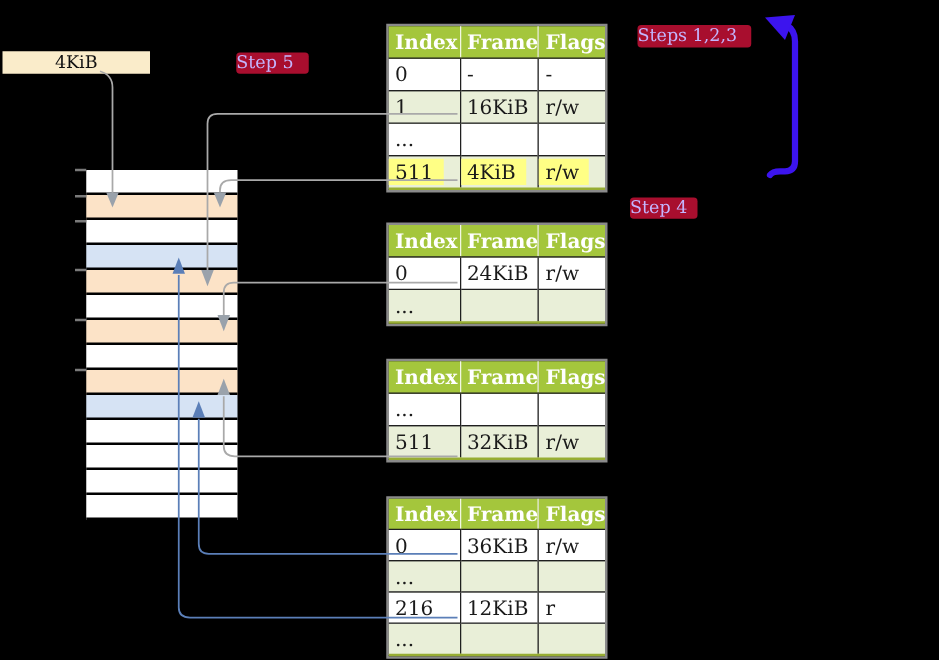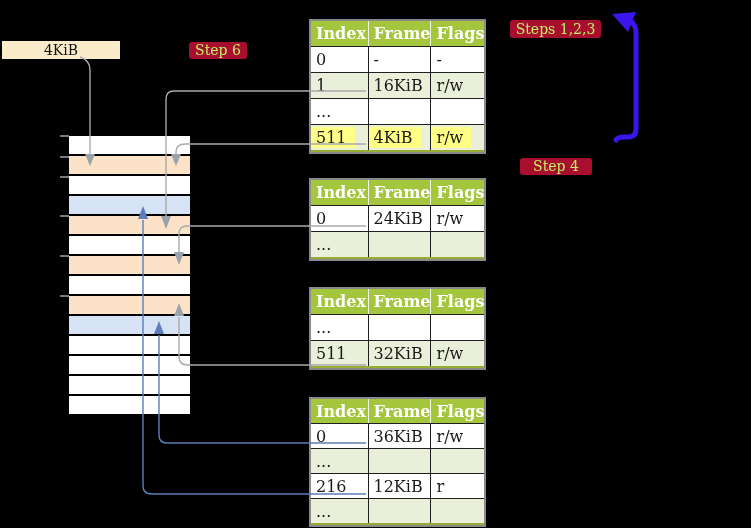--- a/index.html
+++ b/index.html
@@ -22,33 +22,33 @@
     --cell-line:#1f1f1f;
     --table-bottom-olive:#97ad33;
   }
   html,body{margin:0;padding:0;background:#000;}
   #canvas{
     position:relative;width:751px;height:528px;background:var(--background);
     overflow:hidden;font-family:"DejaVu Serif","Liberation Serif",serif;
   }
   
   .badge{
-    position:absolute;border-radius:3px;color:#bef264;font-size:14px;
-    text-align:center;white-space:nowrap;
+    position:absolute;border-radius:3px;color:#c4b5fd;font-size:14px;
+    text-align:left;white-space:nowrap;
   }
   .badge.red{background:var(--step-badge-red);}
   .badge.violet{background:var(--steps-badge-violet);}
   #frame-label{
     position:absolute;left:2px;top:41px;width:118px;height:18px;line-height:18px;
     background:var(--frame-label-bg);color:#111;font-size:14px;text-align:center;
   }
   #step0{left:189px;top:42px;width:58px;height:17px;line-height:17px;}
   #steps123{left:510px;top:20px;width:91px;height:18px;line-height:18px;}
   #steps1234{left:648px;top:21px;width:100px;height:18px;line-height:18px;}
-  #step4{left:520px;top:158px;width:72px;height:17px;line-height:17px;}
+  #step4{left:504px;top:158px;width:54px;height:17px;line-height:17px;}
   
   #memory-stack{position:absolute;left:69px;top:136px;width:121px;}
   .mrow{height:18px;border-bottom:2px solid #000;}
   .mrow.white{background:var(--memory-row-white);}
   .mrow.peach{background:var(--memory-row-peach);}
   .mrow.blue{background:var(--memory-row-blue);}
   .tick{position:absolute;left:60px;width:9px;height:2px;background:var(--tick-gray);}
   
   .ptable{position:absolute;left:309px;border:2px solid var(--table-border-gray);}
   .ptable table{border-collapse:collapse;border-bottom:2px solid var(--table-bottom-olive);}
@@ -73,21 +73,21 @@
   #t4 th,#t4 td{height:24px;}
   
   #arrows{position:absolute;left:0;top:0;pointer-events:none;}
 </style>
 </head>
 <body>
 
 <div id="canvas">
 
   <div id="frame-label">4KiB</div>
-  <div id="step0" class="badge red">Step 6</div>
+  <div id="step0" class="badge red">Step 5</div>
   <div id="steps123" class="badge red">Steps 1,2,3</div>
   <div id="step4" class="badge red">Step 4</div>
 
   <div id="memory-stack">
       <div class="mrow white"></div>
       <div class="mrow peach"></div>
       <div class="mrow white"></div>
       <div class="mrow blue"></div>
       <div class="mrow peach"></div>
       <div class="mrow white"></div>

